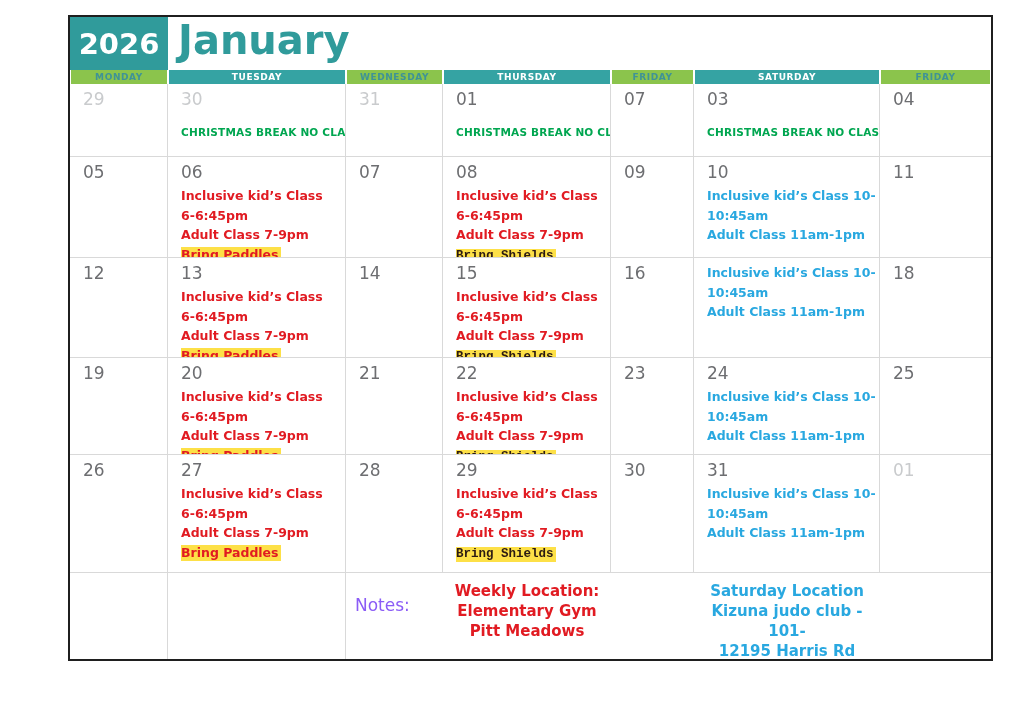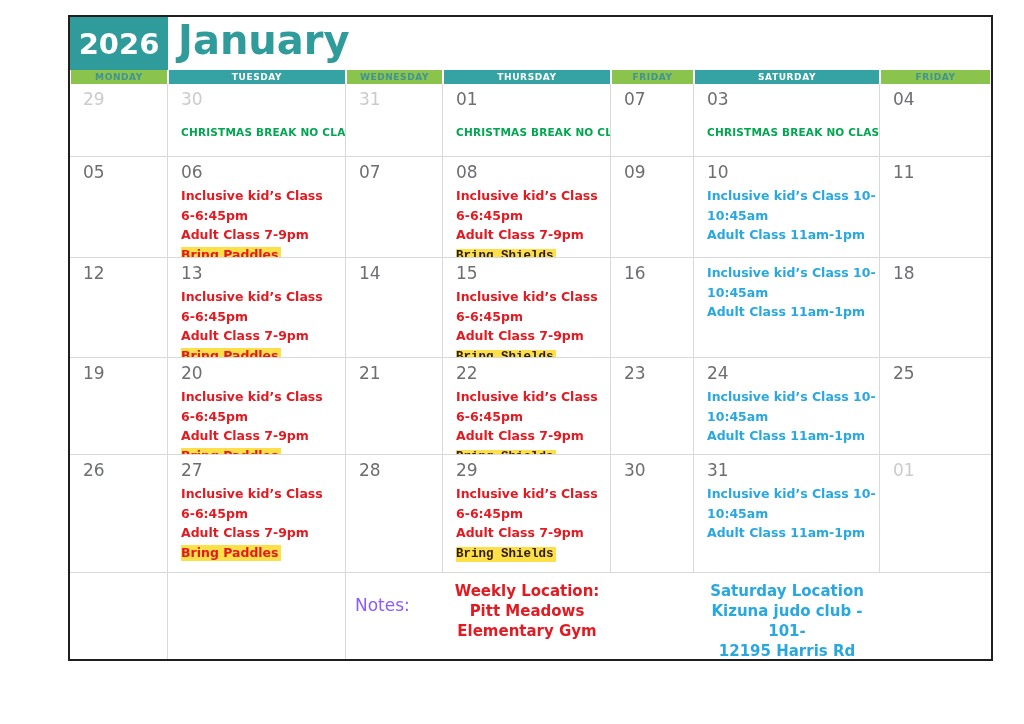--- a/index.html
+++ b/index.html
@@ -190,22 +190,22 @@
           </div><div class="wcell lastcol">
             <div class="date muted">01</div>
           </div></div>
 
       <div class="wcell ncell" style="border-bottom:none"></div>
       <div class="wcell ncell" style="border-bottom:none"></div>
       <div class="notes-merged">
         <div class="notes-label">Notes:</div>
         <div class="loc loc-weekly">
           <div>Weekly Location:</div>
+          <div>Elementary Gym</div>
           <div>Pitt Meadows</div>
-          <div>Elementary Gym</div>
         </div>
         <div class="loc loc-saturday">
           <div>Saturday Location</div>
           <div>Kizuna judo club - 101-</div>
           <div>12195 Harris Rd</div>
         </div>
       </div>
 
     </div>
   </div>

